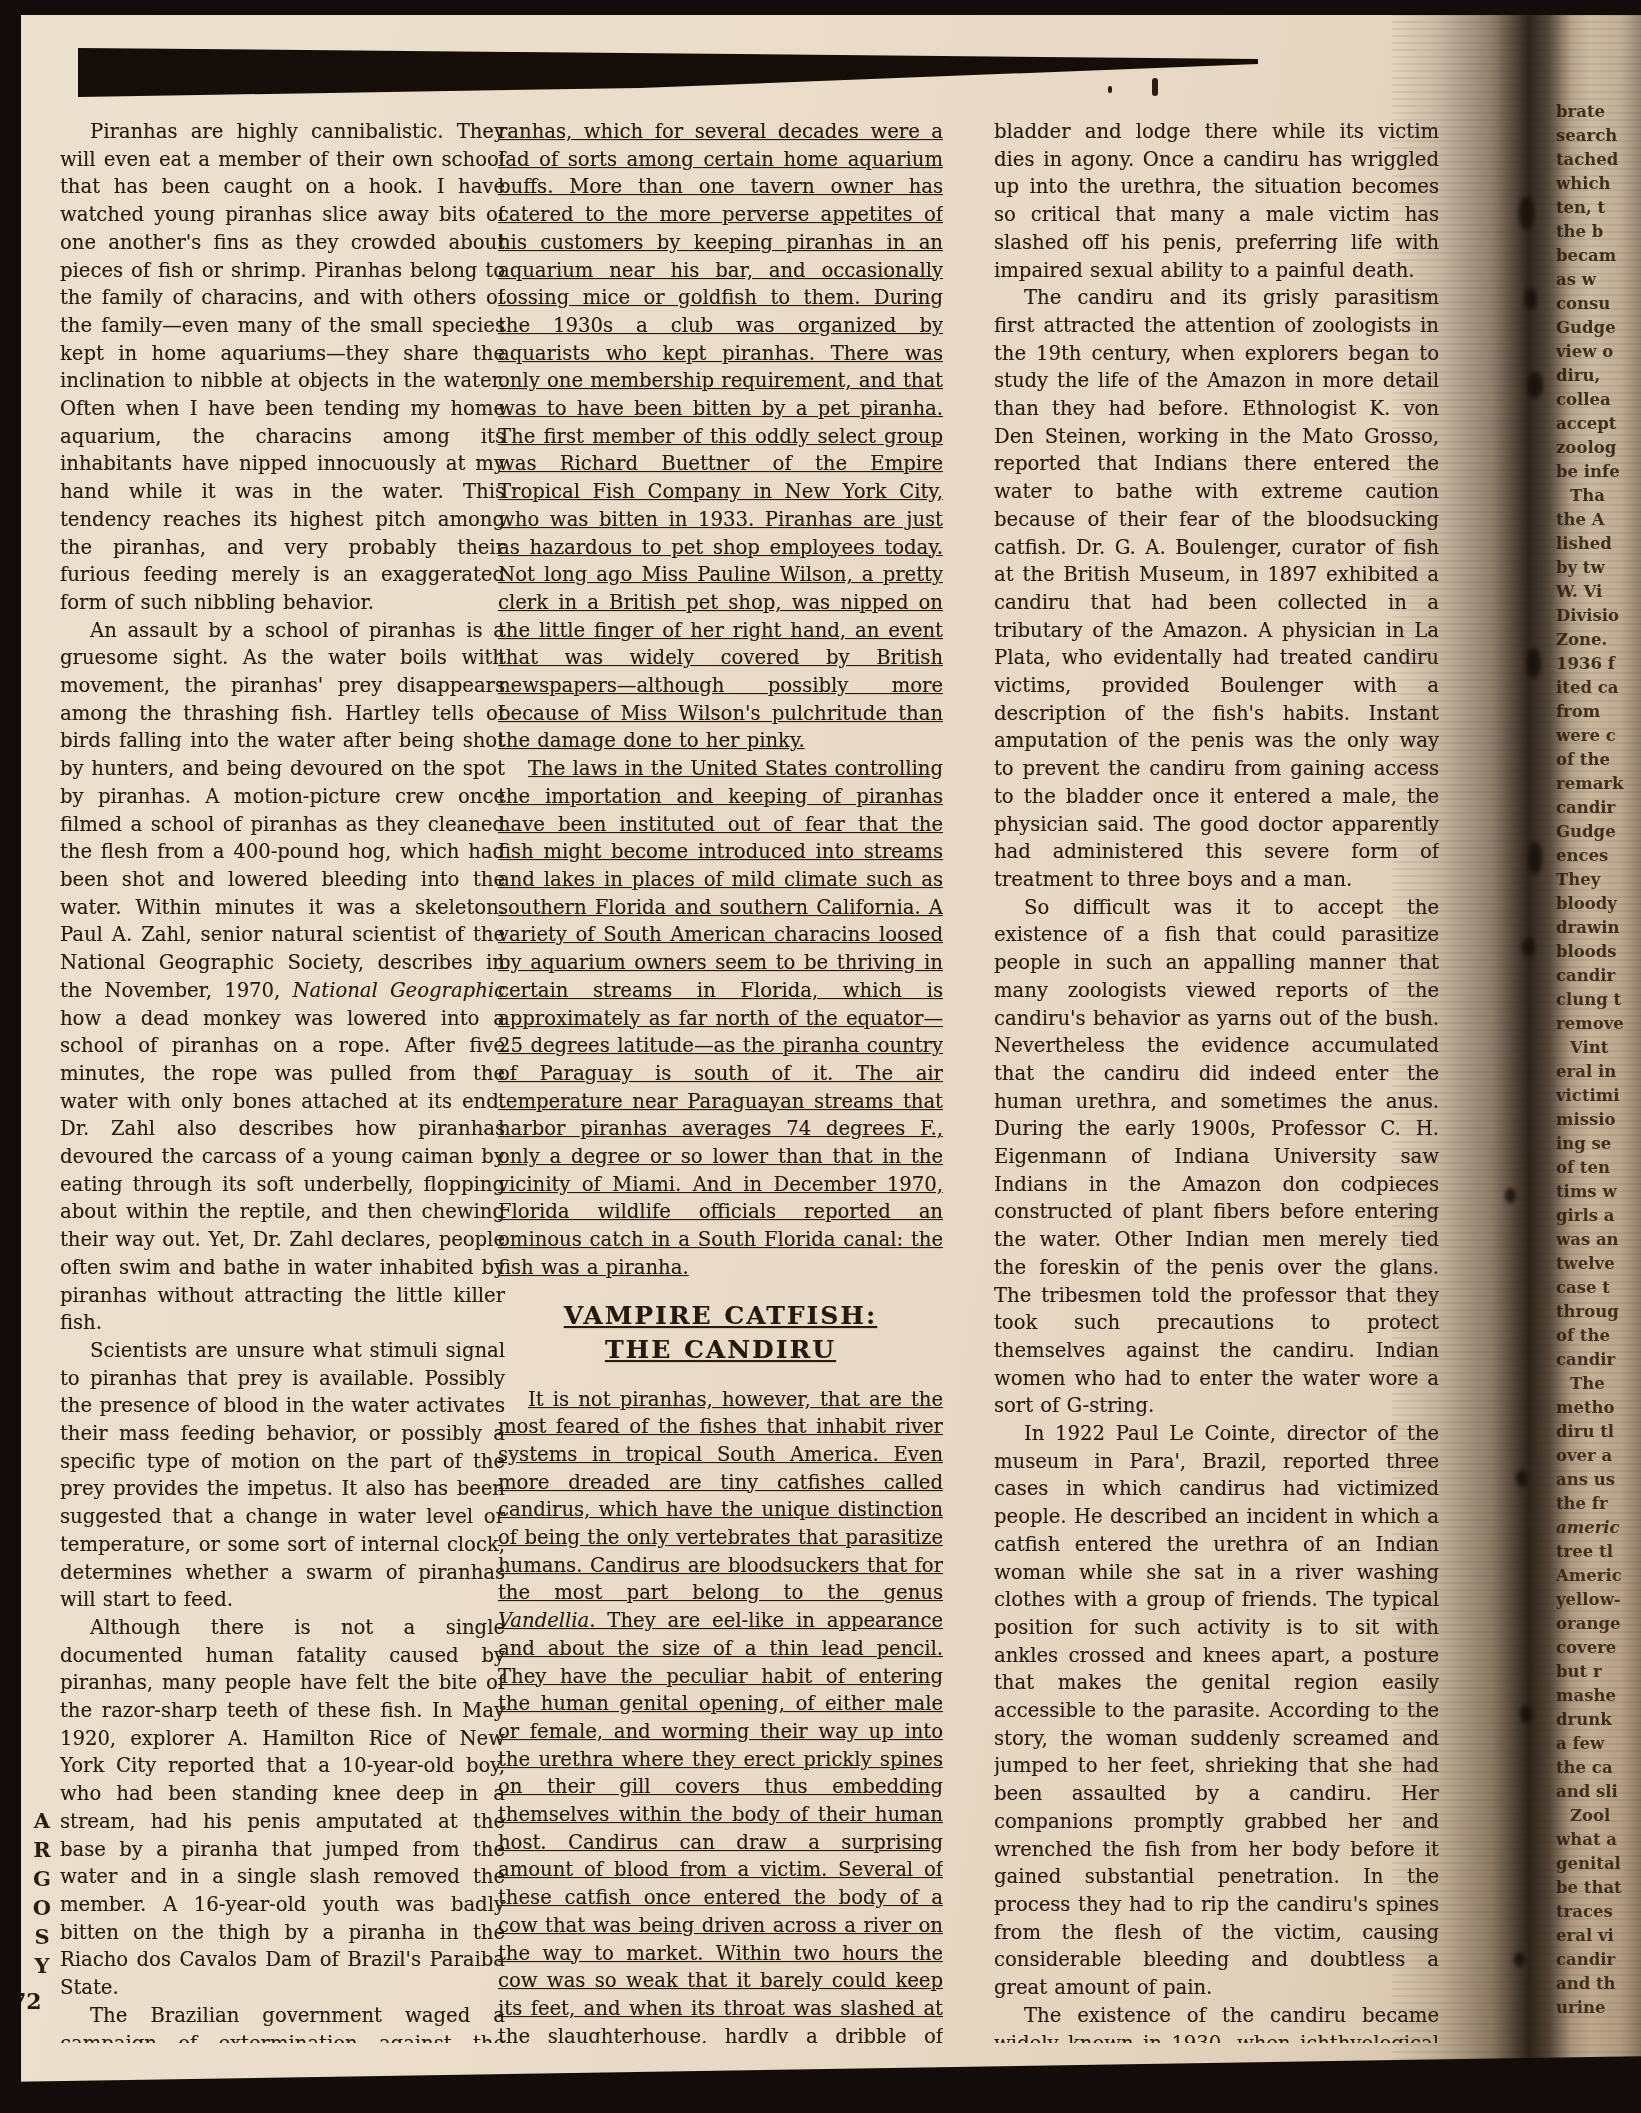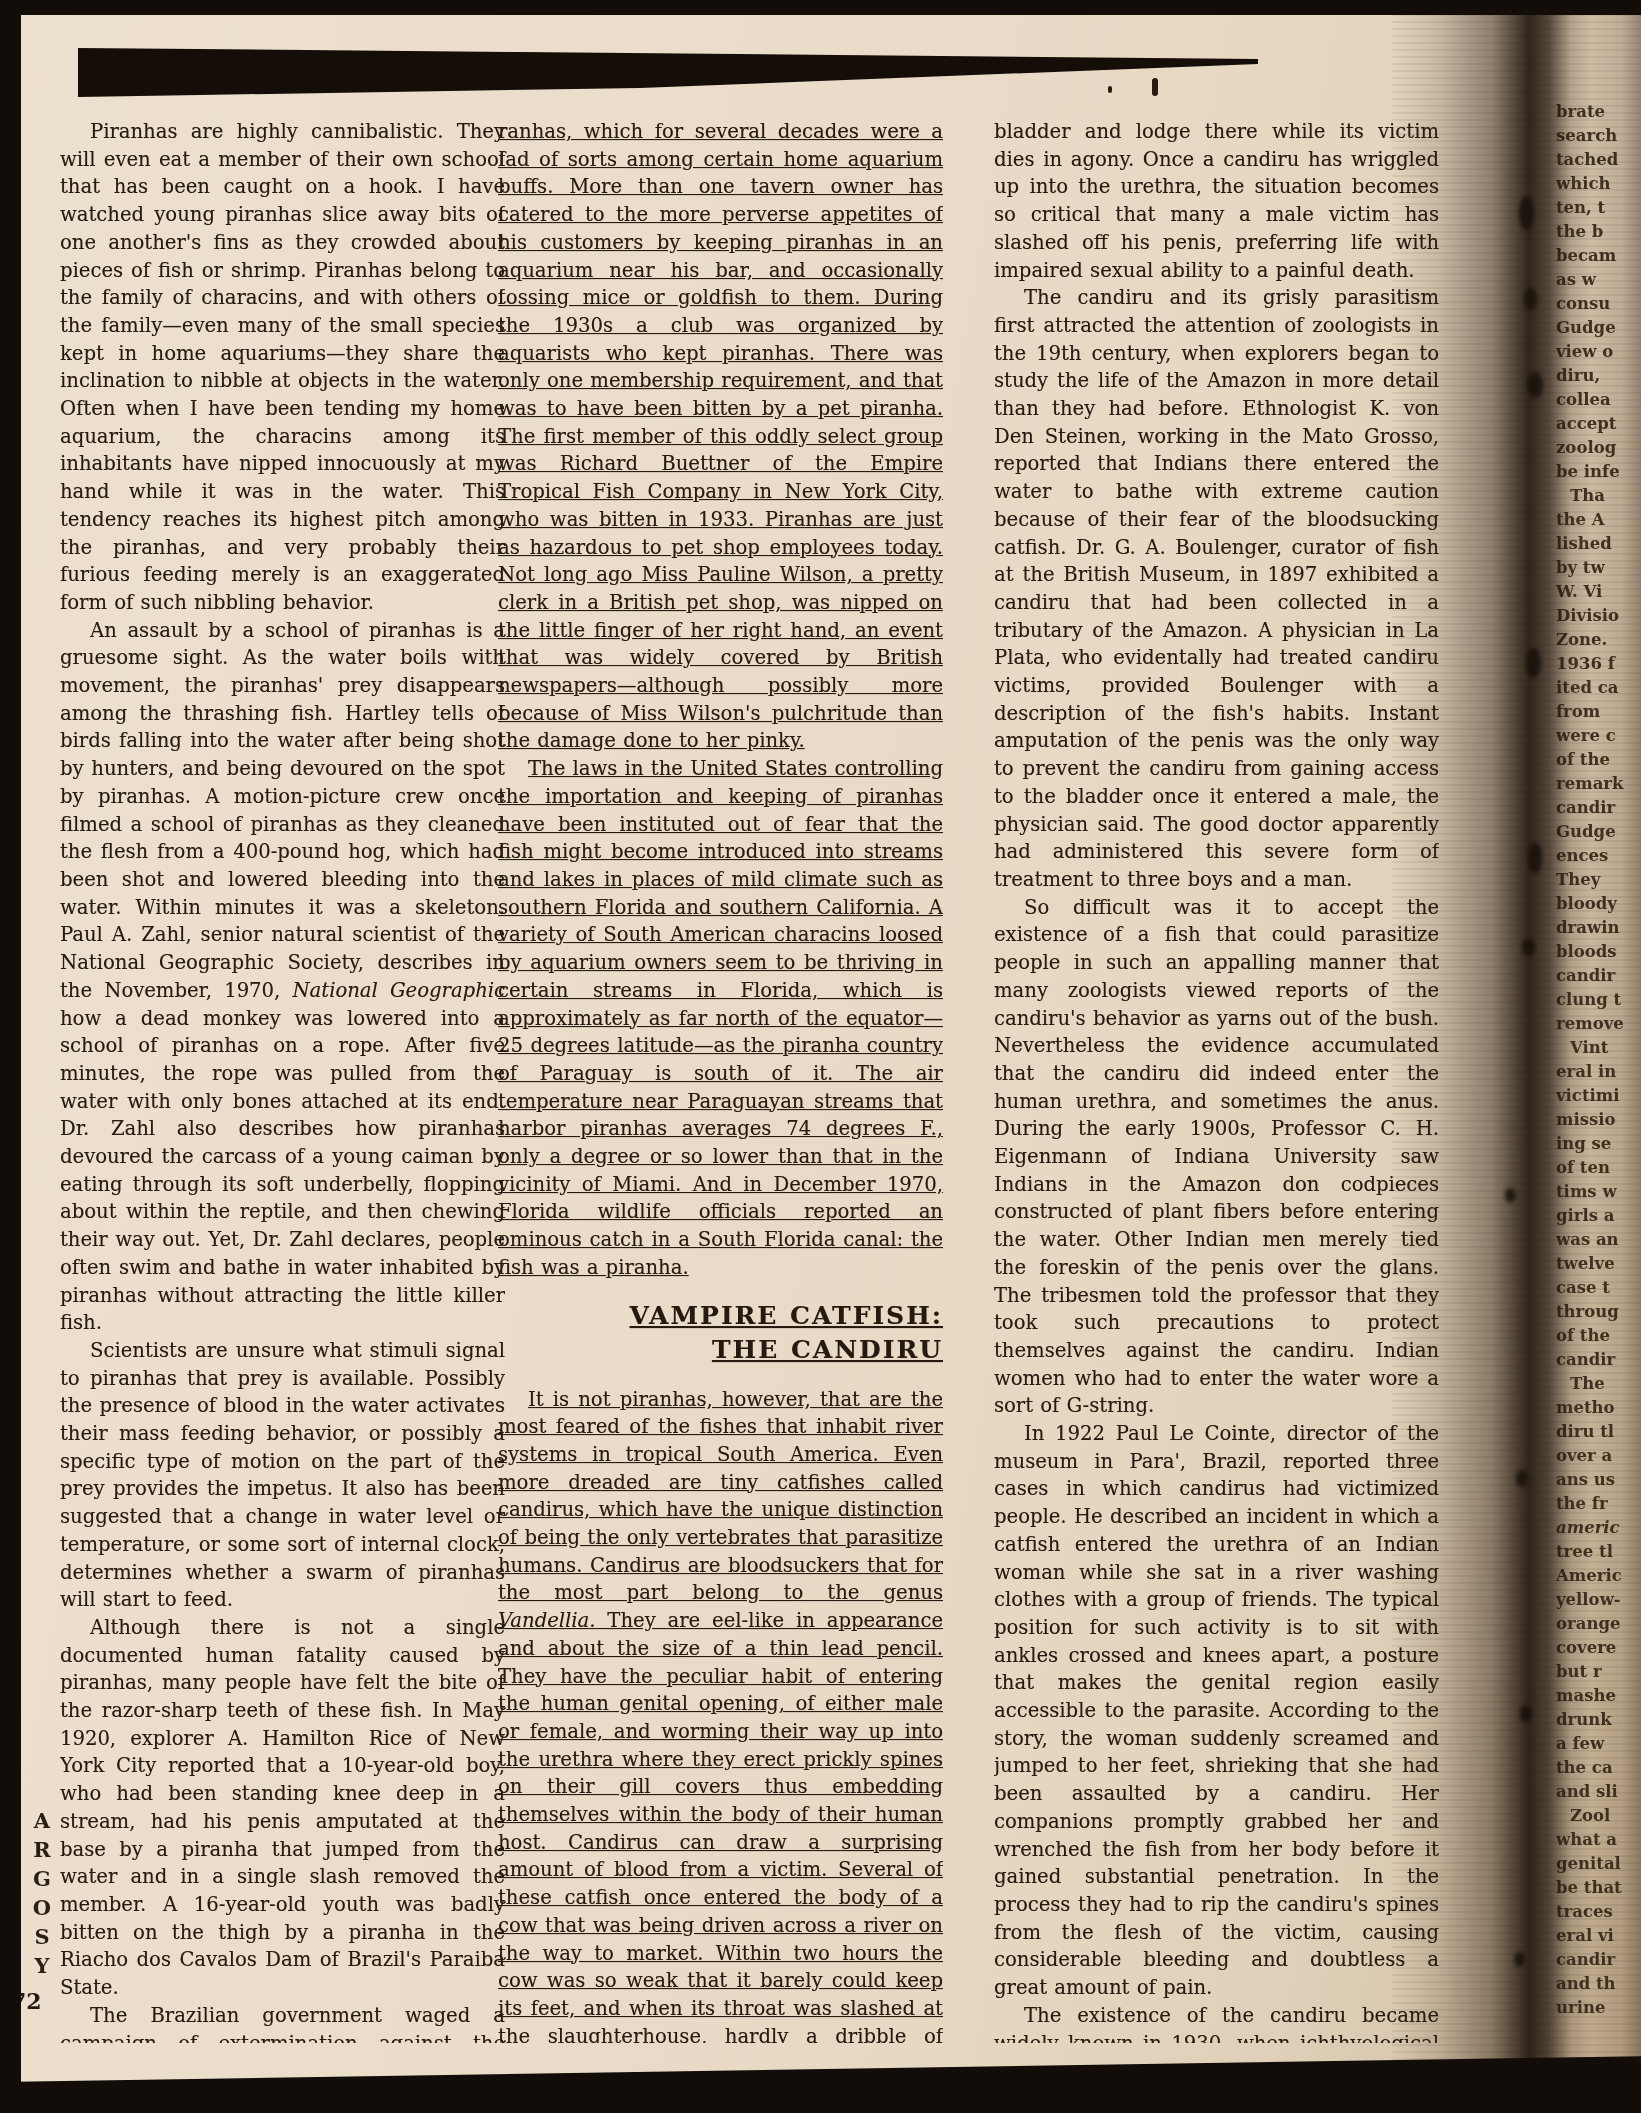--- a/index.html
+++ b/index.html
@@ -13,21 +13,21 @@
   .bar.left{left:0;top:0;width:21px;height:2113px;}
   .bar.bottom{left:-20px;top:2069px;width:1700px;height:120px;transform:rotate(-0.9deg);}
   .streak{position:absolute;left:0;top:0;pointer-events:none;}
   
   .content{position:absolute;left:0;top:118px;}
   .col{position:absolute;top:0;width:445px;height:1925px;overflow:hidden;
        font-size:19.6px;line-height:27.7px;color:#261b10;text-align:justify;
        text-shadow:0.2px 0.3px 0.2px rgba(45,28,14,0.4);word-spacing:1px;}
   .col p{margin:0;}
   .col p.indent{text-indent:30px;}
-  .col h2{font-size:25px;line-height:34px;letter-spacing:2px;text-align:right;
+  .col h2{font-size:25px;line-height:34px;letter-spacing:2px;text-align:center;
           margin:17px 0 19px;font-weight:bold;color:#241a0f;}
   .col h2 span{display:block;}
   .c0{left:60px;} .c1{left:498px;text-decoration:underline;} .c2{left:994px;}
   
   .spine{position:absolute;left:30px;top:1806px;width:24px;
          font-size:21px;font-weight:bold;color:#2a1f13;line-height:29px;text-align:center;}
   .pagenum{position:absolute;left:11px;top:1988px;font-size:22px;font-weight:bold;color:#241a10;}
   
   .edgecol{position:absolute;left:1556px;top:100px;width:85px;height:1915px;overflow:hidden;
            font-size:16.5px;font-weight:bold;line-height:24px;color:#352619;

